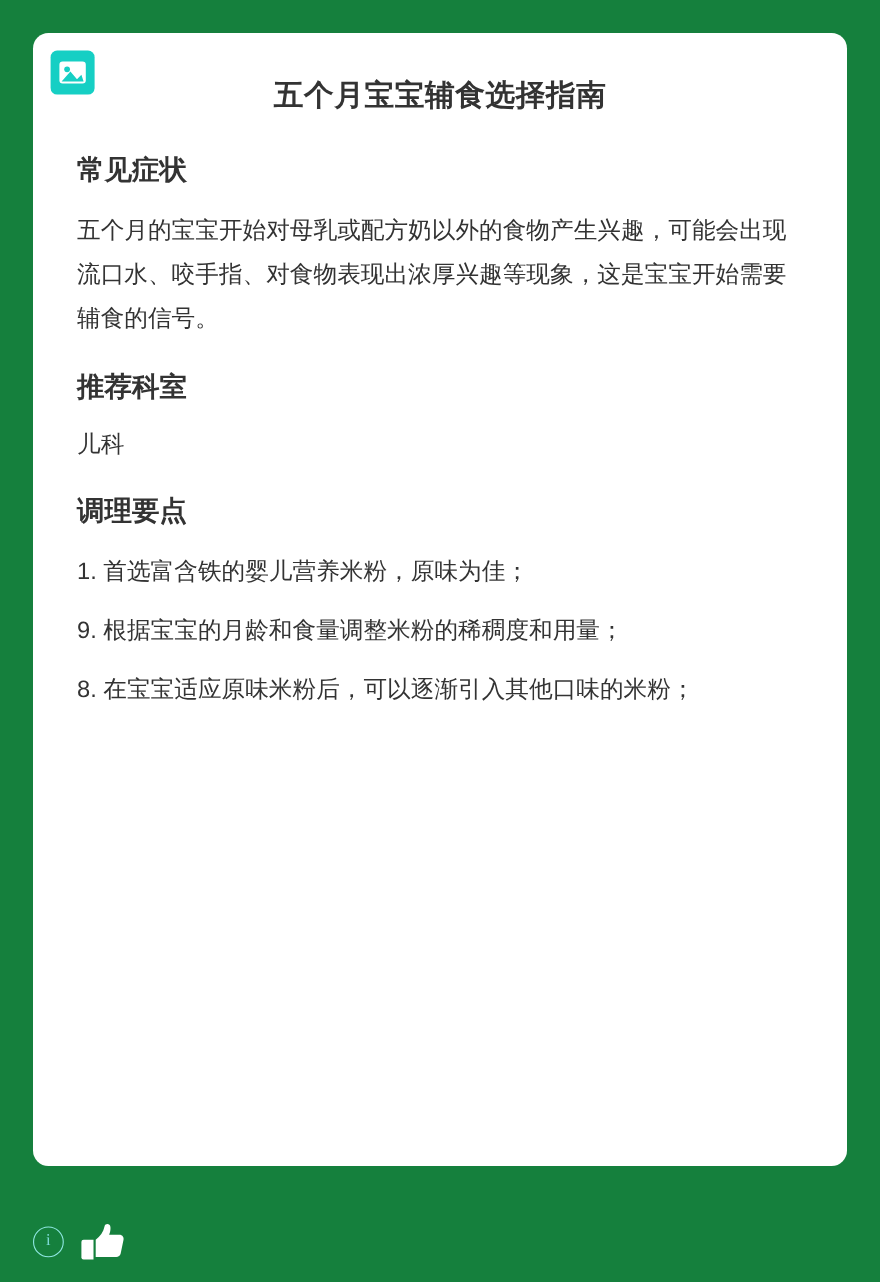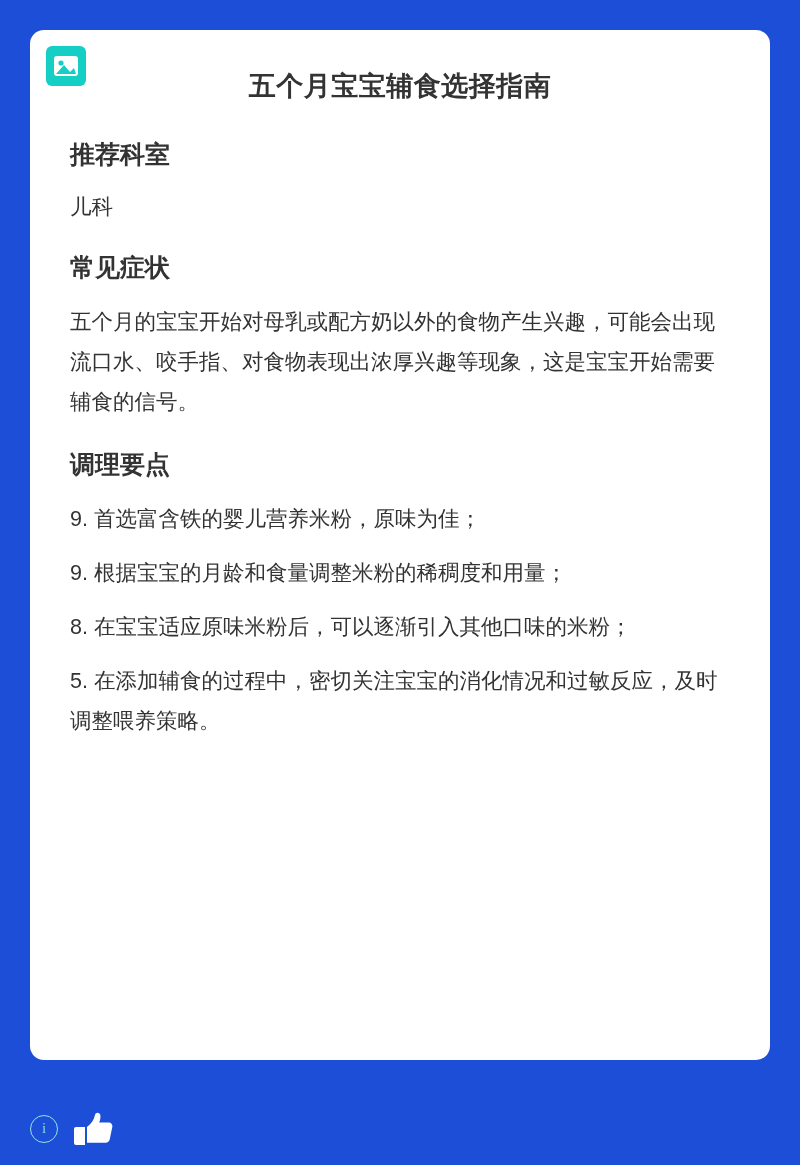--- a/index.html
+++ b/index.html
@@ -10,21 +10,21 @@
     width: 800px;
     height: 1165px;
     background: #16cfc4;
     font-family: "Liberation Sans", sans-serif;
     overflow: hidden;
   }
   .page {
     position: relative;
     width: 800px;
     height: 1165px;
-    background: #1d4ed8;
+    background: #15803d;
     box-sizing: border-box;
     padding: 30px 30px 0 30px;
   }
   .card {
     position: relative;
     background: #ffffff;
     border-radius: 14px;
     width: 740px;
     min-height: 1030px;
     box-sizing: border-box;
@@ -120,36 +120,35 @@
         <rect x="2" y="2" width="40" height="40" rx="6" fill="#16cfc4"></rect>
         <rect x="10" y="12" width="24" height="20" rx="3" fill="#ffffff"></rect>
         <circle cx="17" cy="19" r="2.6" fill="#16cfc4"></circle>
         <path d="M12 30 L20 21 L26 28 L30 24 L32 30 Z" fill="#16cfc4"></path>
       </svg>
     </div>
 
     <div class="title">五个月宝宝辅食选择指南</div>
 
     <div>
+      <div class="section-heading">常见症状</div>
+      <p class="body-text">五个月的宝宝开始对母乳或配方奶以外的食物产生兴趣，可能会出现流口水、咬手指、对食物表现出浓厚兴趣等现象，这是宝宝开始需要辅食的信号。</p>
+    </div>
+
+    <div>
       <div class="section-heading">推荐科室</div>
       <p class="plain-text">儿科</p>
     </div>
 
     <div>
-      <div class="section-heading">常见症状</div>
-      <p class="body-text">五个月的宝宝开始对母乳或配方奶以外的食物产生兴趣，可能会出现流口水、咬手指、对食物表现出浓厚兴趣等现象，这是宝宝开始需要辅食的信号。</p>
-    </div>
-
-    <div>
       <div class="section-heading">调理要点</div>
       <ul class="list">
-        <li>9. 首选富含铁的婴儿营养米粉，原味为佳；</li>
+        <li>1. 首选富含铁的婴儿营养米粉，原味为佳；</li>
         <li>9. 根据宝宝的月龄和食量调整米粉的稀稠度和用量；</li>
         <li>8. 在宝宝适应原味米粉后，可以逐渐引入其他口味的米粉；</li>
-        <li>5. 在添加辅食的过程中，密切关注宝宝的消化情况和过敏反应，及时调整喂养策略。</li>
       </ul>
     </div>
 
   </div>
 
   <div class="footer">
     <div class="footer-icon">i</div>
     <div class="thumb">
       <svg viewBox="0 0 46 44" width="46" height="44" aria-hidden="true">
         <path d="M6 20 h9 v18 h-9 a2 2 0 0 1 -2 -2 v-14 a2 2 0 0 1 2 -2 z" fill="#ffffff"></path>

